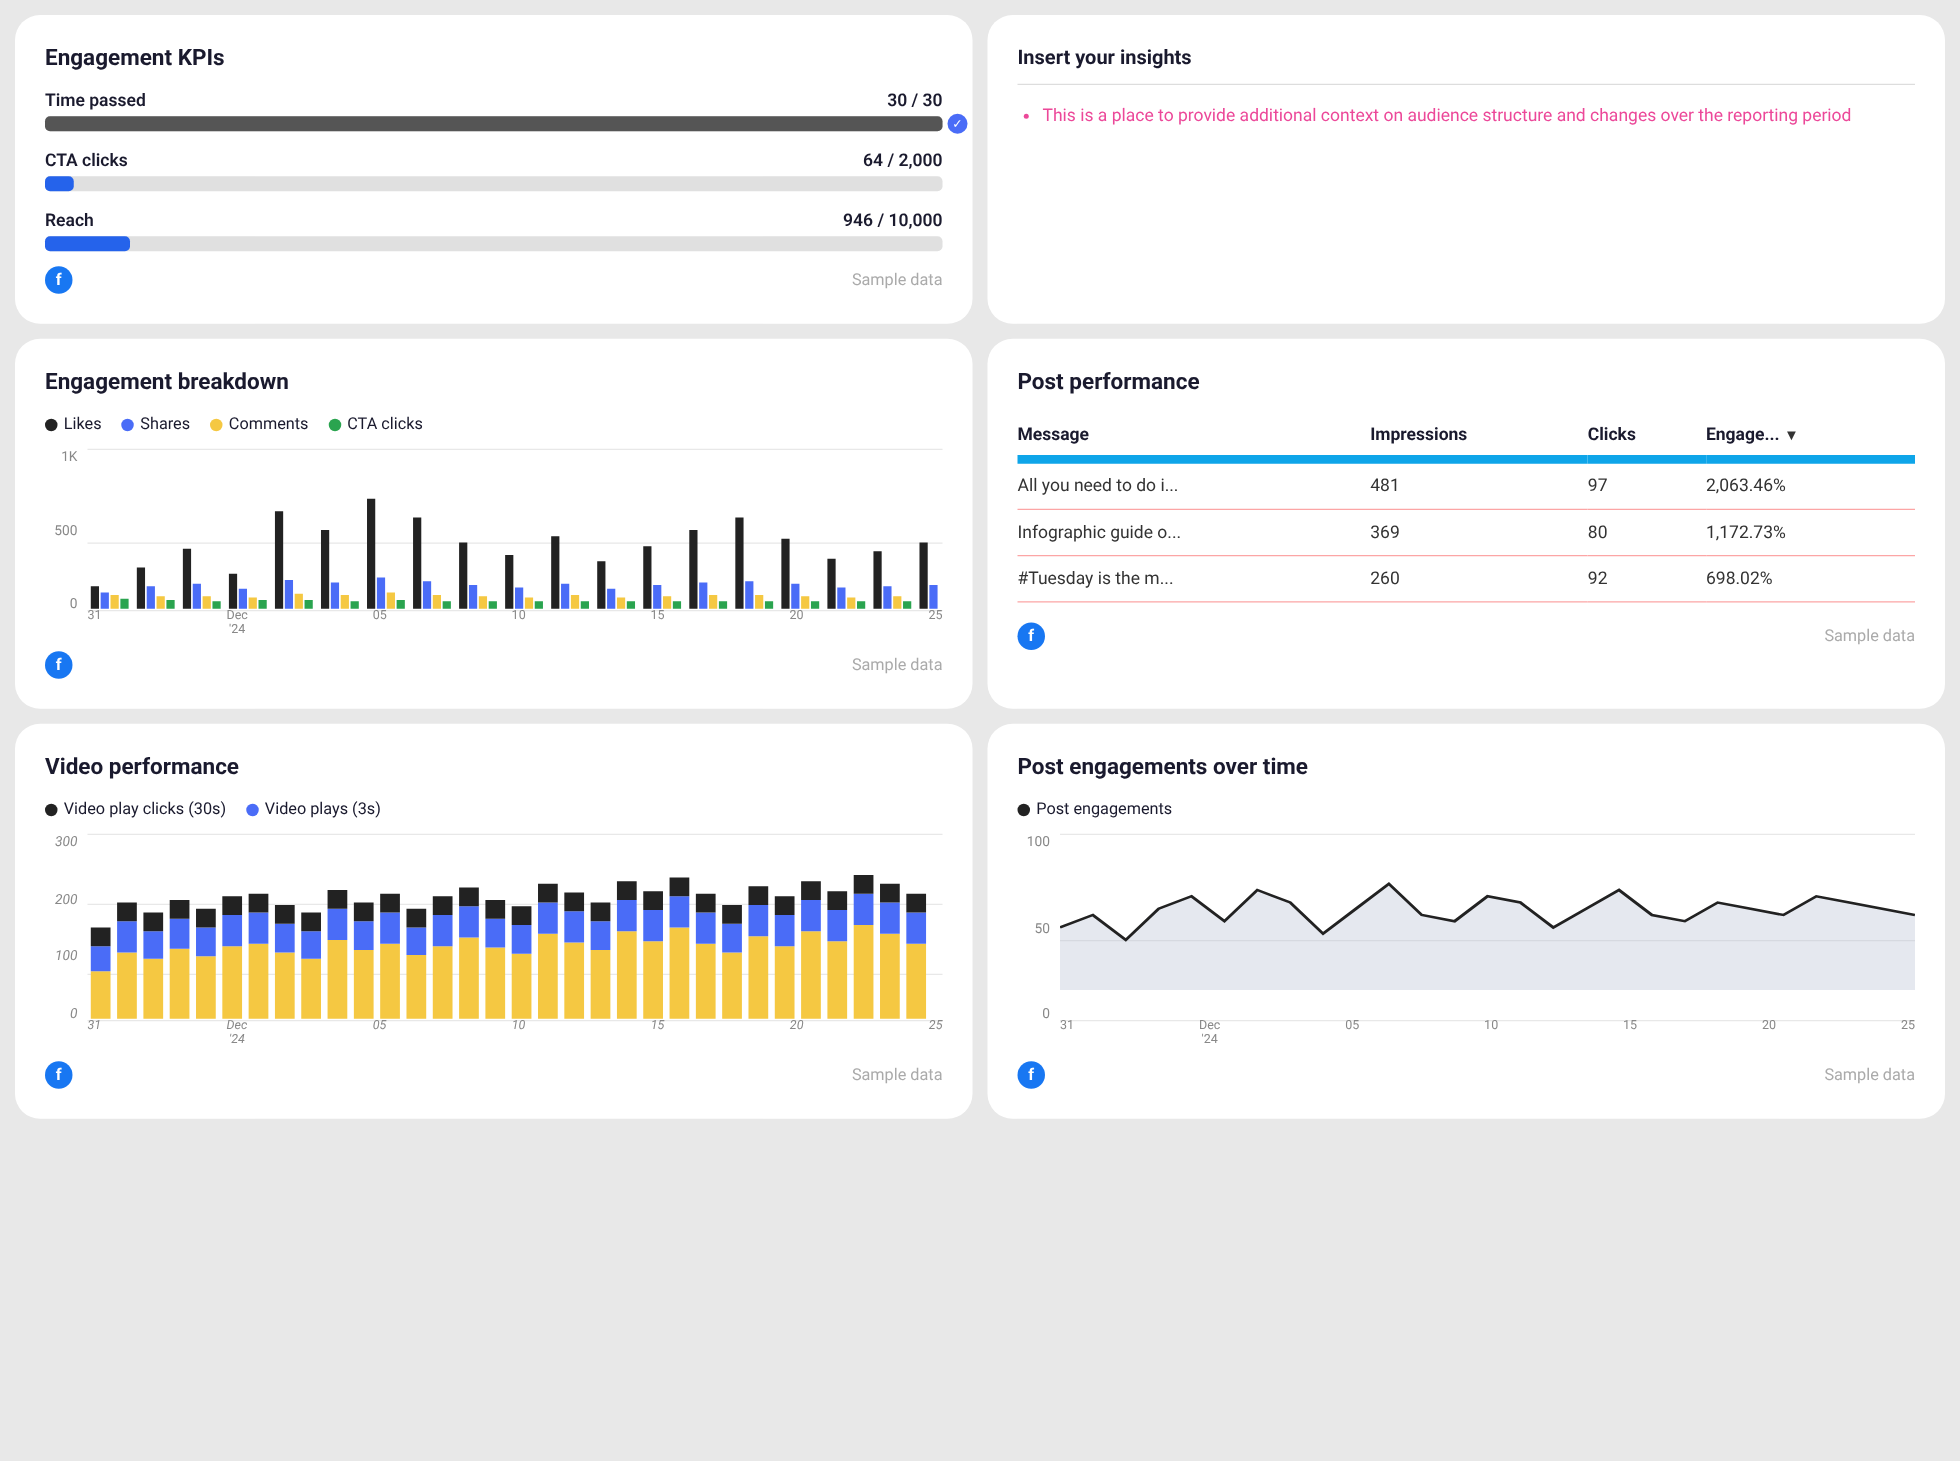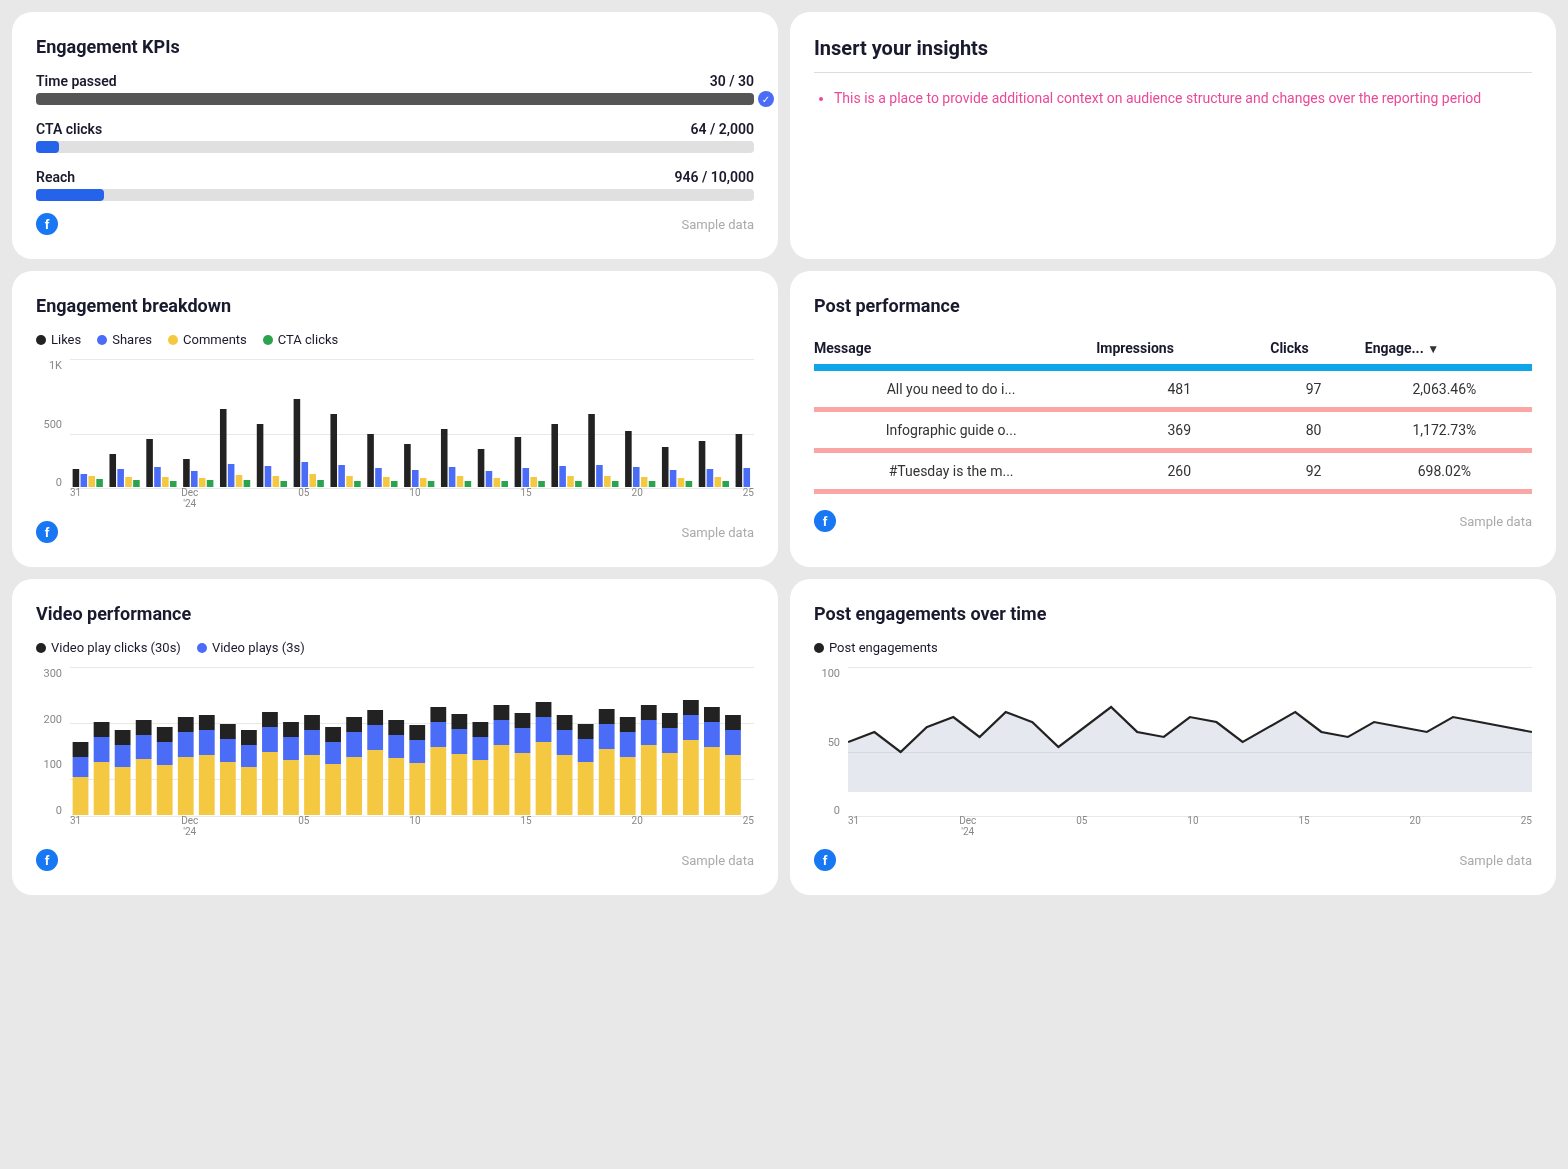--- a/index.html
+++ b/index.html
@@ -86,21 +86,21 @@
       background: #1877f2;
       display: flex;
       align-items: center;
       justify-content: center;
       color: white;
       font-weight: 700;
       font-size: 13px;
     }
     
     .insights-title {
-      font-size: 20px;
+      font-size: 16px;
       font-weight: 700;
       margin-bottom: 12px;
     }
     .insights-divider {
       border: none;
       border-top: 1px solid #ddd;
       margin-bottom: 14px;
     }
     .insights-list {
       list-style: disc;
@@ -139,23 +139,22 @@
       font-weight: 700;
       color: #1a1a2e;
       border-bottom: 7px solid #0ea5e9;
     }
     .perf-table th:not(:first-child) {
       text-align: left;
     }
     .perf-table td {
       padding: 10px 8px 10px 0;
       color: #333;
-      border-bottom: 5px solid #fca5a5;
+      border-bottom: 1px solid #fca5a5;
       vertical-align: middle;
-      text-align: center;
     }
     .sort-arrow {
       color: #333;
       font-size: 12px;
     }
   </style>
 </head>
 <body>
 
 <div class="grid">
@@ -404,21 +403,21 @@
       <div class="legend-item">
         <div class="legend-dot" style="background:#222;"></div>
         <span>Video play clicks (30s)</span>
       </div>
       <div class="legend-item">
         <div class="legend-dot" style="background:#4a6cf7;"></div>
         <span>Video plays (3s)</span>
       </div>
     </div>
 
-    <div style="position:relative; height:170px; margin-bottom:4px;">
+    <div style="position:relative; height:170px; margin-bottom:4px;font-style:italic;">
       <div style="position:absolute;left:0;top:0;bottom:20px;width:30px;display:flex;flex-direction:column;justify-content:space-between;font-size:11px;color:#888;text-align:right;padding-right:4px;">
         <span>300</span>
         <span>200</span>
         <span>100</span>
         <span>0</span>
       </div>
       <div style="position:absolute;left:34px;right:0;top:0;border-top:1px solid #e8e8e8;"></div>
       <div style="position:absolute;left:34px;right:0;top:33%;border-top:1px solid #e8e8e8;"></div>
       <div style="position:absolute;left:34px;right:0;top:66%;border-top:1px solid #e8e8e8;"></div>
       <div style="position:absolute;left:34px;right:0;bottom:20px;border-top:1px solid #e8e8e8;"></div>

